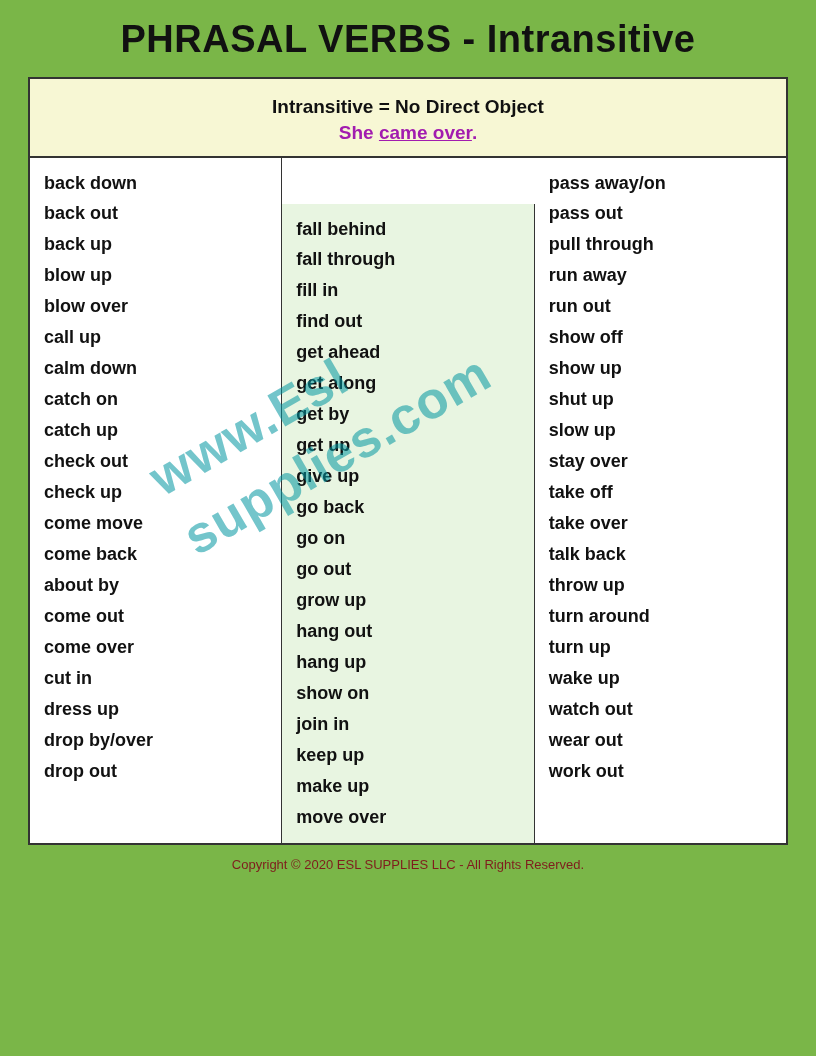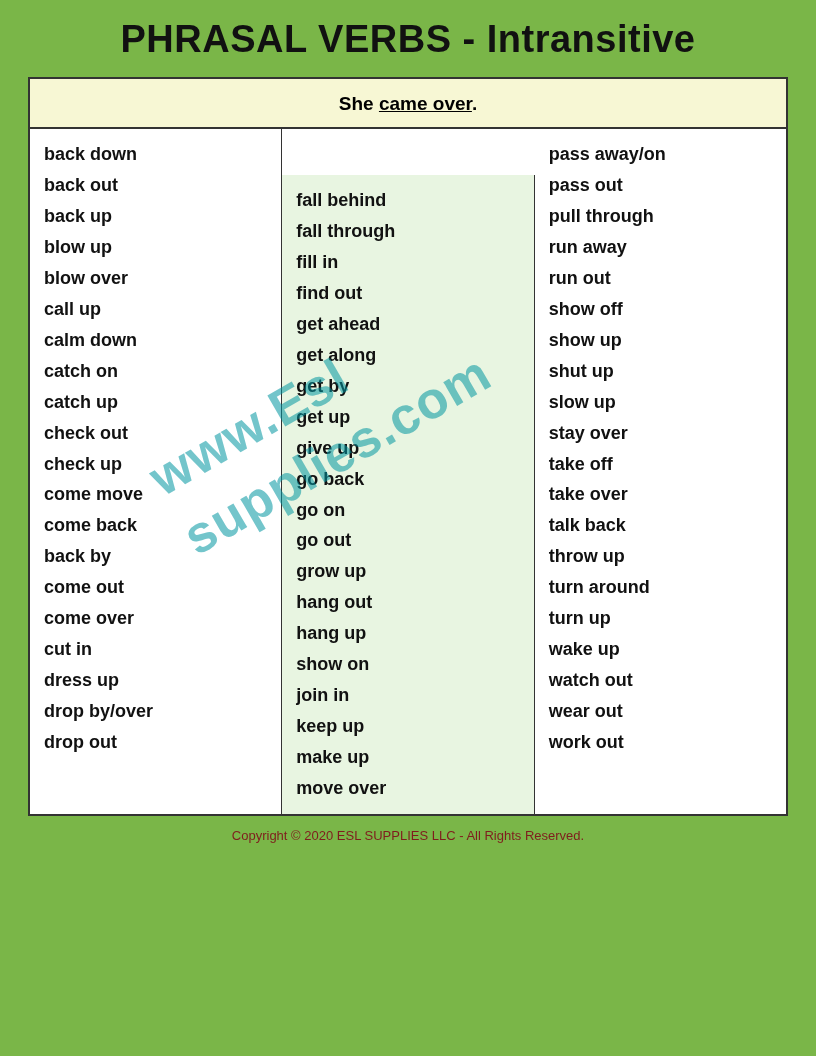--- a/index.html
+++ b/index.html
@@ -41,21 +41,21 @@
     .header-row .definition {
       font-size: 19px;
       font-weight: 700;
       color: #111;
       line-height: 1.5;
     }
 
     .header-row .example {
       font-size: 19px;
       font-weight: 700;
-      color: #000000;
+      color: #a21caf;
     }
 
     .header-row .example u {
       text-decoration: underline;
     }
 
     .columns-row {
       display: flex;
       flex-direction: row;
       width: 100%;
@@ -125,41 +125,42 @@
     }
   </style>
 </head>
 <body>
 
 <div class="page-wrapper">
   <div id="page-title">PHRASAL VERBS - Intransitive</div>
 
   <div class="main-table-wrapper">
     <div class="header-row">
+      <div class="definition">Intransitive = No Direct Object</div>
       <div class="example">
         <span>She </span><u>came over</u><span>.</span>
       </div>
     </div>
 
     <div class="columns-row">
       <div class="col col-left" id="col-left">
           <span class="phrasal-verb">back down</span>
           <span class="phrasal-verb">back out</span>
           <span class="phrasal-verb">back up</span>
           <span class="phrasal-verb">blow up</span>
           <span class="phrasal-verb">blow over</span>
           <span class="phrasal-verb">call up</span>
           <span class="phrasal-verb">calm down</span>
           <span class="phrasal-verb">catch on</span>
           <span class="phrasal-verb">catch up</span>
           <span class="phrasal-verb">check out</span>
           <span class="phrasal-verb">check up</span>
           <span class="phrasal-verb">come move</span>
           <span class="phrasal-verb">come back</span>
-          <span class="phrasal-verb">back by</span>
+          <span class="phrasal-verb">about by</span>
           <span class="phrasal-verb">come out</span>
           <span class="phrasal-verb">come over</span>
           <span class="phrasal-verb">cut in</span>
           <span class="phrasal-verb">dress up</span>
           <span class="phrasal-verb">drop by/over</span>
           <span class="phrasal-verb">drop out</span>
         </div>
       <div class="col col-middle" id="col-middle">
           <span class="phrasal-verb">fall behind</span>
           <span class="phrasal-verb">fall through</span>

